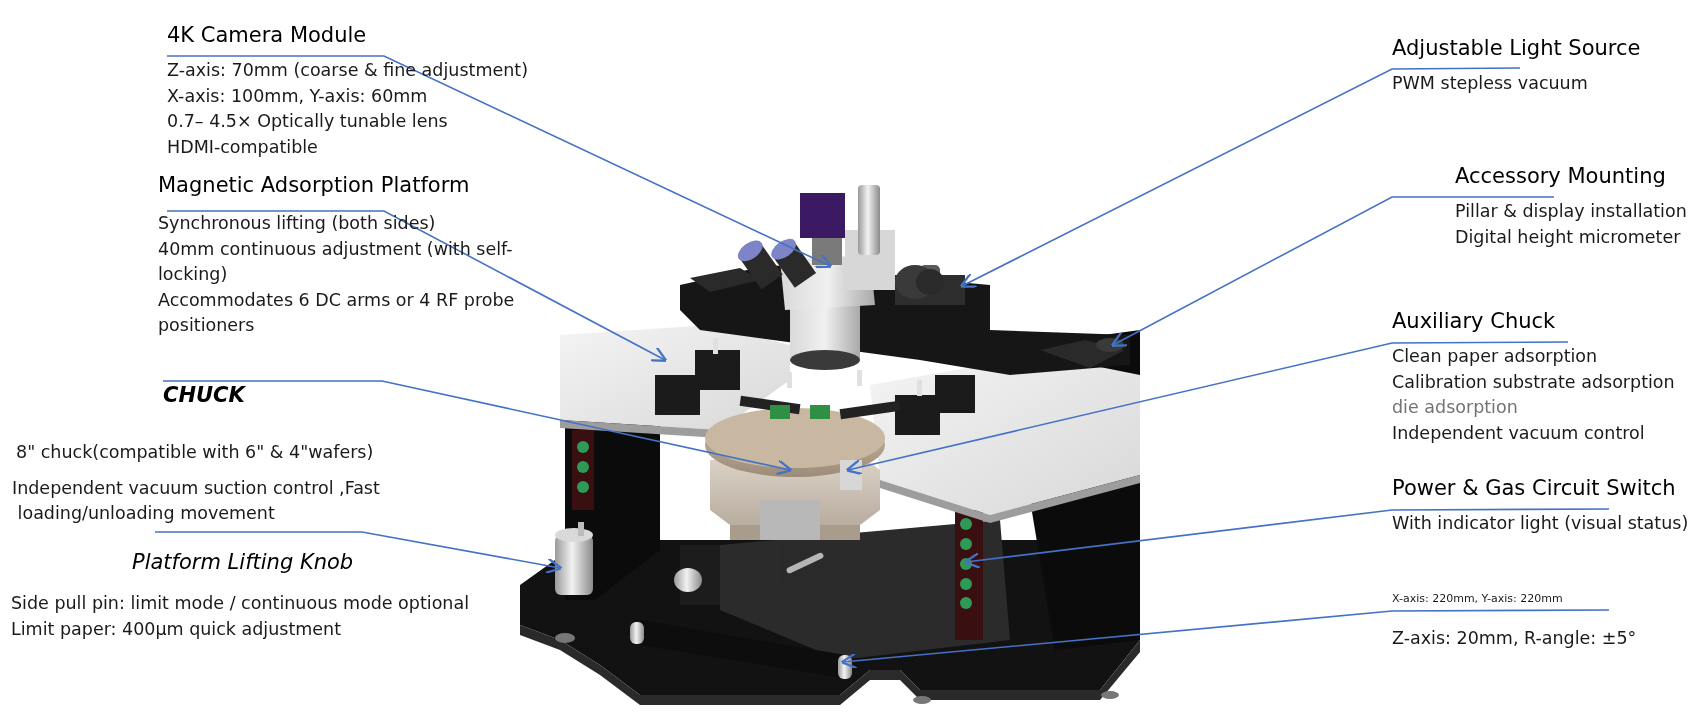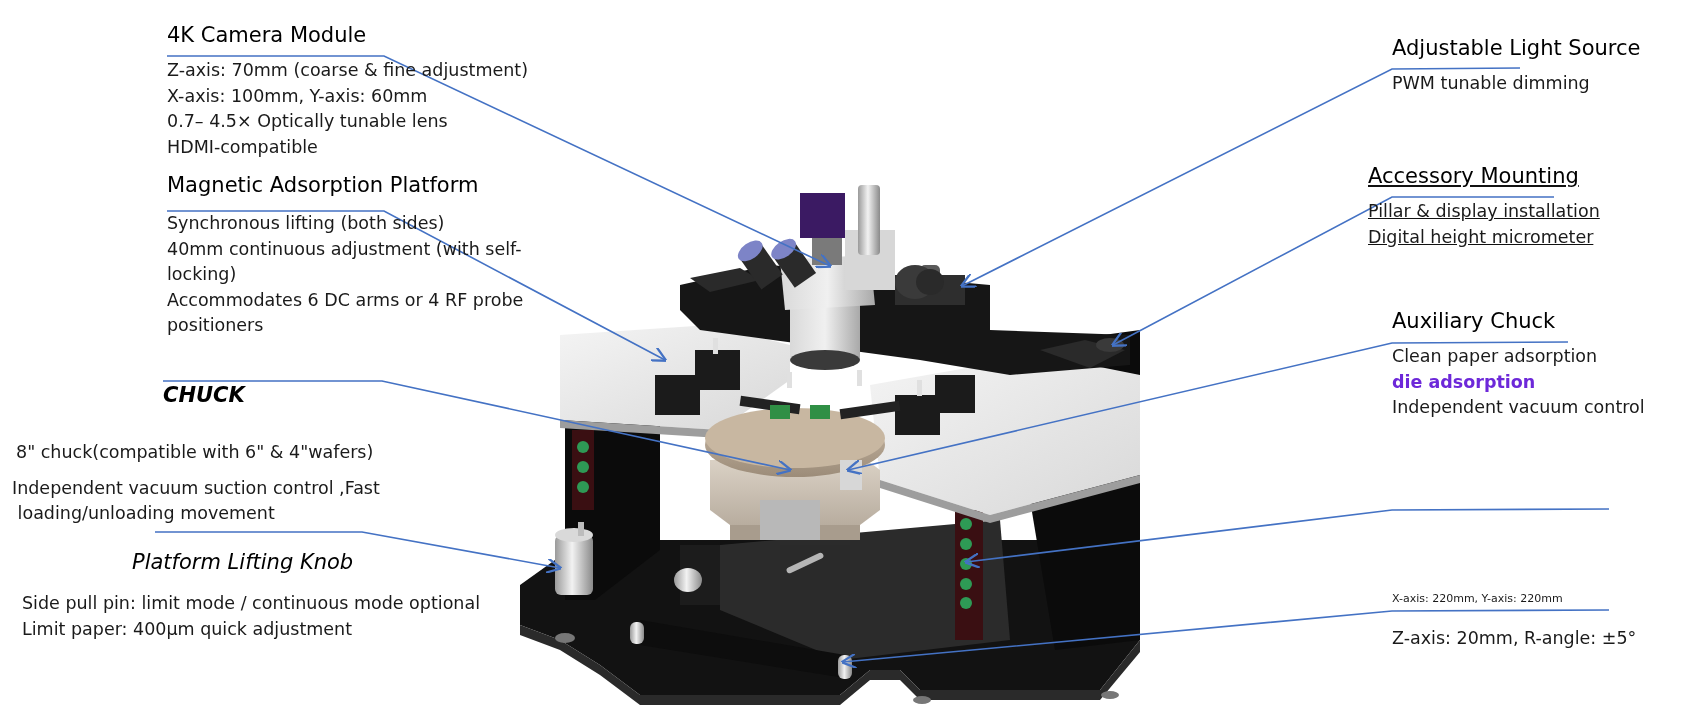--- a/index.html
+++ b/index.html
@@ -4,21 +4,21 @@
 <style>
   html,body{margin:0;padding:0;background:#ffffff;}
   body{width:1705px;height:728px;position:relative;overflow:hidden;font-family:"DejaVu Sans","Liberation Sans",sans-serif;color:#111;}
   .stage{position:absolute;left:0;top:0;width:1705px;height:728px;}
   svg.art{position:absolute;left:0;top:0;width:1705px;height:728px;}
   .callout{position:absolute;}
   .title{font-size:21px;line-height:26px;font-weight:normal;white-space:nowrap;color:#000;}
   .title.bold{font-weight:bold;}
   .line{font-size:17.5px;line-height:25.5px;white-space:nowrap;color:#1a1a1a;}
   .line.small{font-size:11px;}
-  .line.muted{color:#6d28d9;font-weight:bold;}
+  .line.muted{color:#737373;}
 </style>
 </head>
 <body>
 
 <div class="stage">
 
   <svg class="art" viewBox="0 0 1705 728">
     <defs>
       <linearGradient id="gPlate" x1="0" y1="0" x2="1" y2="1">
         <stop offset="0" stop-color="#f4f4f4"></stop>
@@ -185,21 +185,21 @@
 
   <div class="callout" style="left:167px;top:22px;">
     <div class="title">4K Camera Module</div>
     <div style="height:10px"></div>
     <div class="line">Z-axis: 70mm (coarse &amp; fine adjustment)</div>
     <div class="line">X-axis: 100mm, Y-axis: 60mm</div>
     <div class="line">0.7– 4.5× Optically tunable lens</div>
     <div class="line">HDMI-compatible</div>
   </div>
 
-  <div class="callout" style="left:167px;top:172px;">
+  <div class="callout" style="left:158px;top:172px;">
     <div class="title">Magnetic Adsorption Platform</div>
     <div style="height:13px"></div>
     <div class="line">Synchronous lifting (both sides)</div>
     <div class="line">40mm continuous adjustment (with self-</div>
     <div class="line">locking)</div>
     <div class="line">Accommodates 6 DC arms or 4 RF probe</div>
     <div class="line">positioners</div>
   </div>
 
   <div class="callout" style="left:163px;top:382px;font-style:italic;">
@@ -208,46 +208,52 @@
   <div class="callout" style="left:12px;top:440px;">
     <div class="line" style="padding-left:4px">8" chuck(compatible with 6" &amp; 4"wafers)</div>
     <div style="height:10px"></div>
     <div class="line">Independent vacuum suction control ,Fast</div>
     <div class="line" style="white-space:pre"> loading/unloading movement</div>
   </div>
 
   <div class="callout" style="left:132px;top:549px;font-style:italic;">
     <div class="title">Platform Lifting Knob</div>
   </div>
-  <div class="callout" style="left:22px;top:591px;">
+  <div class="callout" style="left:11px;top:591px;">
     <div class="line">Side pull pin: limit mode / continuous mode optional</div>
     <div class="line">Limit paper: 400μm quick adjustment</div>
   </div>
 
   <div class="callout" style="left:1392px;top:35px;">
     <div class="title">Adjustable Light Source</div>
     <div style="height:10px"></div>
-    <div class="line">PWM tunable dimming</div>
-  </div>
-
-  <div class="callout" style="left:1368px;top:163px;text-decoration:underline;">
+    <div class="line">PWM stepless vacuum</div>
+  </div>
+
+  <div class="callout" style="left:1455px;top:163px;">
     <div class="title">Accessory Mounting</div>
     <div style="height:10px"></div>
     <div class="line">Pillar &amp; display installation</div>
     <div class="line">Digital height micrometer</div>
   </div>
 
   <div class="callout" style="left:1392px;top:308px;">
     <div class="title">Auxiliary Chuck</div>
     <div style="height:10px"></div>
     <div class="line">Clean paper adsorption</div>
+    <div class="line">Calibration substrate adsorption</div>
     <div class="line muted">die adsorption</div>
     <div class="line">Independent vacuum control</div>
   </div>
 
+  <div class="callout" style="left:1392px;top:475px;">
+    <div class="title">Power &amp; Gas Circuit Switch</div>
+    <div style="height:10px"></div>
+    <div class="line">With indicator light (visual status)</div>
+  </div>
 
   <div class="callout" style="left:1392px;top:578px;">
     <div style="height:8px"></div>
     <div class="line small">X-axis: 220mm, Y-axis: 220mm</div>
     <div style="height:14px"></div>
     <div class="line">Z-axis: 20mm, R-angle: ±5°</div>
   </div>
 
 </div>
 

